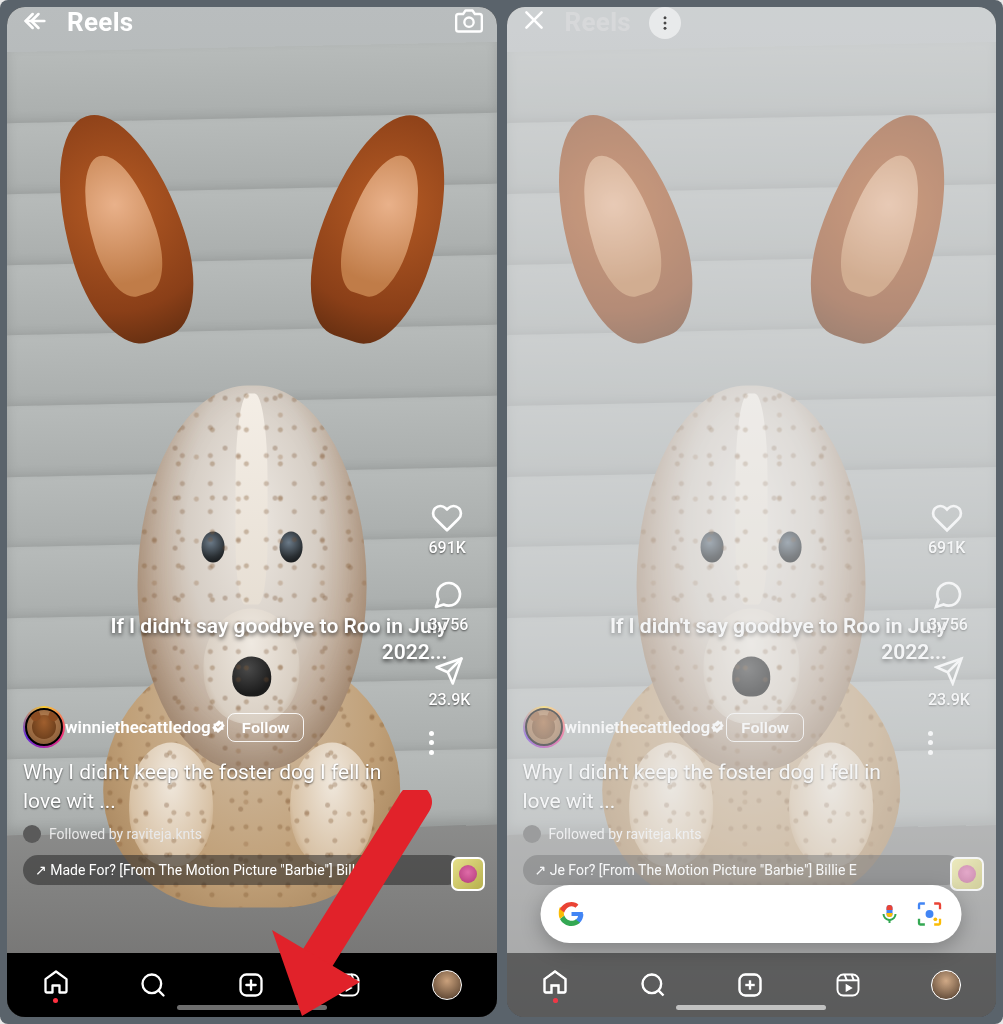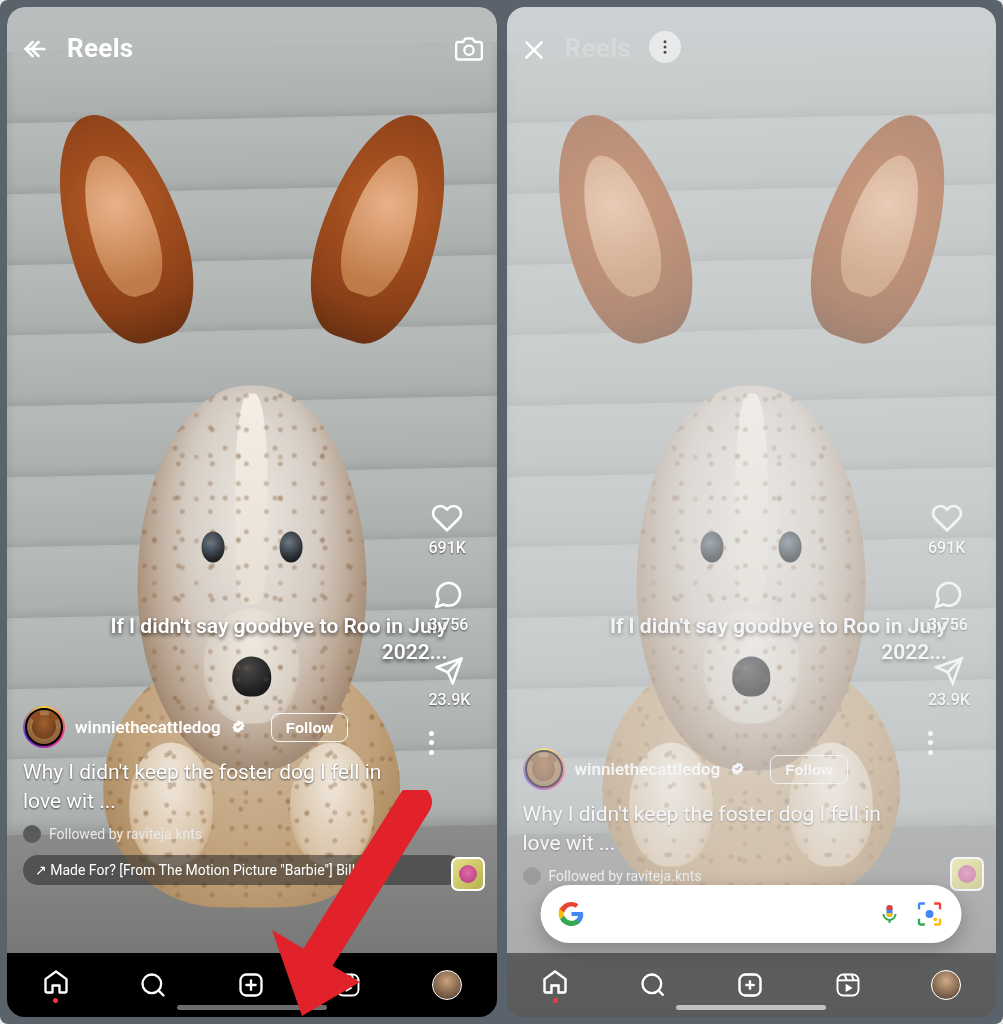--- a/index.html
+++ b/index.html
@@ -23,45 +23,45 @@
   .body { position:absolute; left:50%; top:74%; transform:translateX(-50%); width:78%; height:38%; background: radial-gradient(ellipse at 50% 20%, #d2bfa8 0%, #c0a078 60%, #9d7a52 100%); border-radius: 50% 50% 40% 40% / 55% 55% 45% 45%; }
   .paw { position:absolute; top:88%; width:22%; height:18%; background: radial-gradient(ellipse at 50% 30%, #f0e8dd 0%, #d8c2a6 70%, #b18a5c 100%); border-radius: 50% 50% 45% 45%; }
   .paw.l { left:18%; } .paw.r { right:18%; }
   .speckle::after { content:""; position:absolute; inset:0; border-radius:inherit;
     background-image: radial-gradient(circle at 20% 30%, rgba(130,90,50,0.35) 2px, transparent 3px),
                       radial-gradient(circle at 60% 50%, rgba(120,80,45,0.3) 2px, transparent 3px),
                       radial-gradient(circle at 40% 70%, rgba(140,95,55,0.28) 2px, transparent 3px),
                       radial-gradient(circle at 75% 25%, rgba(110,70,40,0.3) 2px, transparent 3px);
     background-size: 34px 34px, 28px 28px, 42px 42px, 50px 50px; }
 
-  .topbar { position:absolute; top:0; left:0; right:0; height:56px; display:flex; align-items:flex-end; padding: 0 14px; gap:18px; color:#fff; z-index:20; }
+  .topbar { position:absolute; top:0; left:0; right:0; height:56px; display:flex; align-items:flex-start; padding: 0 14px; gap:18px; color:#fff; z-index:20; }
   .topbar .title { font-size:26px; font-weight:700; letter-spacing:0.3px; }
   .topbar .grow { flex:1; }
   .icon { display:inline-flex; align-items:center; justify-content:center; }
   .icon svg { display:block; }
 
   .rail { position:absolute; right:8px; top:49%; width:60px; display:flex; flex-direction:column; align-items:flex-start; gap:22px; color:#fff; z-index:15; }
   .rail .stack { display:flex; flex-direction:column; align-items:center; gap:4px; }
   .rail .count { font-size:16px; font-weight:500; text-shadow: 0 1px 2px rgba(0,0,0,0.6); }
   .rail .more { width:6px; height:24px; display:flex; flex-direction:column; justify-content:space-between; }
   .rail .more span { width:5px; height:5px; background:#fff; border-radius:50%; }
 
   .caption-overlay { position:absolute; left:50%; top:60%; transform:translateX(-50%); width:80%; text-align:right; color:#fff; font-size:21px; font-weight:600; line-height:1.25; text-shadow: 0 2px 4px rgba(0,0,0,0.7); z-index:12; }
 
   .footer { position:absolute; left:0; right:68px; bottom:132px; padding:0 16px; color:#fff; z-index:12; display:flex; flex-direction:column; gap:10px; }
-  .user-row { display:flex; align-items:center; gap:10px; }
+  .user-row { display:flex; align-items:center; }
   .avatar-ring { width:42px; height:42px; border-radius:50%; padding:2px; background: conic-gradient(#f9ce34, #ee2a7b, #6228d7, #f9ce34); }
   .avatar-ring .av { width:100%; height:100%; border-radius:50%; background: radial-gradient(circle at 50% 40%, #c48b5a 0%, #7b5230 100%); border:2px solid #000; display:flex; align-items:center; justify-content:center; overflow:hidden; }
   .avatar-ring .av .mini { width:70%; height:70%; border-radius:50%; background: radial-gradient(ellipse at 50% 30%, #a05f2e, #5e3617); position:relative; }
   .avatar-ring .av .mini::before, .avatar-ring .av .mini::after { content:""; position:absolute; top:-30%; width:40%; height:55%; background:#8a4b21; border-radius:50% 50% 40% 40% / 60% 60% 40% 40%; }
   .avatar-ring .av .mini::before { left:-10%; transform:rotate(-20deg); }
   .avatar-ring .av .mini::after { right:-10%; transform:rotate(20deg); }
   .uname { font-size:17px; font-weight:600; }
   .verified { width:16px; height:16px; }
-  .follow-btn { margin-left:14px; padding:5px 14px; border:1.5px solid rgba(255,255,255,0.9); border-radius:8px; font-size:15px; font-weight:600; color:#fff; background:transparent; }
+  .follow-btn { margin-left:0; padding:5px 14px; border:1.5px solid rgba(255,255,255,0.9); border-radius:8px; font-size:15px; font-weight:600; color:#fff; background:transparent; }
   .desc { font-size:21px; line-height:1.35; text-shadow:0 1px 2px rgba(0,0,0,0.6); }
   .followers { display:flex; align-items:center; gap:8px; font-size:14px; color:#e9e9e9; }
   .mini-av { width:18px; height:18px; border-radius:50%; background:#5a5a5a; }
   .audio-pill { margin-top:2px; display:flex; align-items:center; gap:8px; background: rgba(40,40,40,0.55); padding:7px 12px; border-radius:18px; width: calc(100% + 50px); max-width: 440px; font-size:14px; color:#fff; white-space:nowrap; overflow:hidden; text-overflow:ellipsis; }
   .audio-thumb { position:absolute; right:12px; bottom:126px; width:34px; height:34px; border-radius:7px; background: linear-gradient(135deg,#e6e08a,#b7b04d); border:2px solid #fff; z-index:14; }
   .audio-thumb::after { content:""; position:absolute; left:50%; top:50%; transform:translate(-50%,-50%); width:60%; height:60%; background: radial-gradient(circle at 50% 40%, #df6ba8, #b23a7a); border-radius:50%; }
 
   .navbar { position:absolute; left:0; right:0; bottom:0; height:64px; background:#000; display:flex; align-items:center; justify-content:space-around; z-index:30; }
   .navbar .nav-avatar { width:30px; height:30px; border-radius:50%; background: radial-gradient(circle at 50% 35%, #caa17c, #4a3626); border:1.5px solid #fff; }
   .home-dot { width:5px; height:5px; border-radius:50%; background:#ff3040; margin-top:2px; }
@@ -316,20 +316,23 @@
         <span class="verified"><svg viewBox="0 0 24 24" width="16" height="16">
               <path fill="#fff" d="M12 2l2.5 2.3 3.4-.5.5 3.4L20.7 10l-2.3 2.5.5 3.4-3.4.5L13 18.7 10.5 21 8 18.7l-3.4.5-.5-3.4L1.8 13l2.3-2.5L3.6 7l3.4-.5L9.5 4.3 12 2zm-1.6 12.6l5.6-5.6-1.4-1.4-4.2 4.2-1.8-1.8-1.4 1.4 3.2 3.2z"></path>
             </svg></span>
         <button class="follow-btn">Follow</button>
       </div>
       <div class="desc">Why I didn't keep the foster dog I fell in love wit ...</div>
       <div class="followers">
         <span class="mini-av"></span>
         <span>Followed by raviteja.knts</span>
       </div>
+      <div class="audio-pill">
+        <span>↗  Je For? [From The Motion Picture "Barbie"]    Billie E</span>
+      </div>
     </div>
     <div class="audio-thumb"></div>
 
     <div class="navbar">
       <span class="icon" style="display:flex;flex-direction:column;align-items:center">
           <svg width="28" height="28" viewBox="0 0 24 24" fill="none" stroke="#fff" stroke-width="2">
             <path d="M3 9.5L12 3l9 6.5V20a1 1 0 0 1-1 1h-5v-6h-6v6H4a1 1 0 0 1-1-1V9.5z"></path>
           </svg>
           <span class="home-dot"></span>
         </span>

